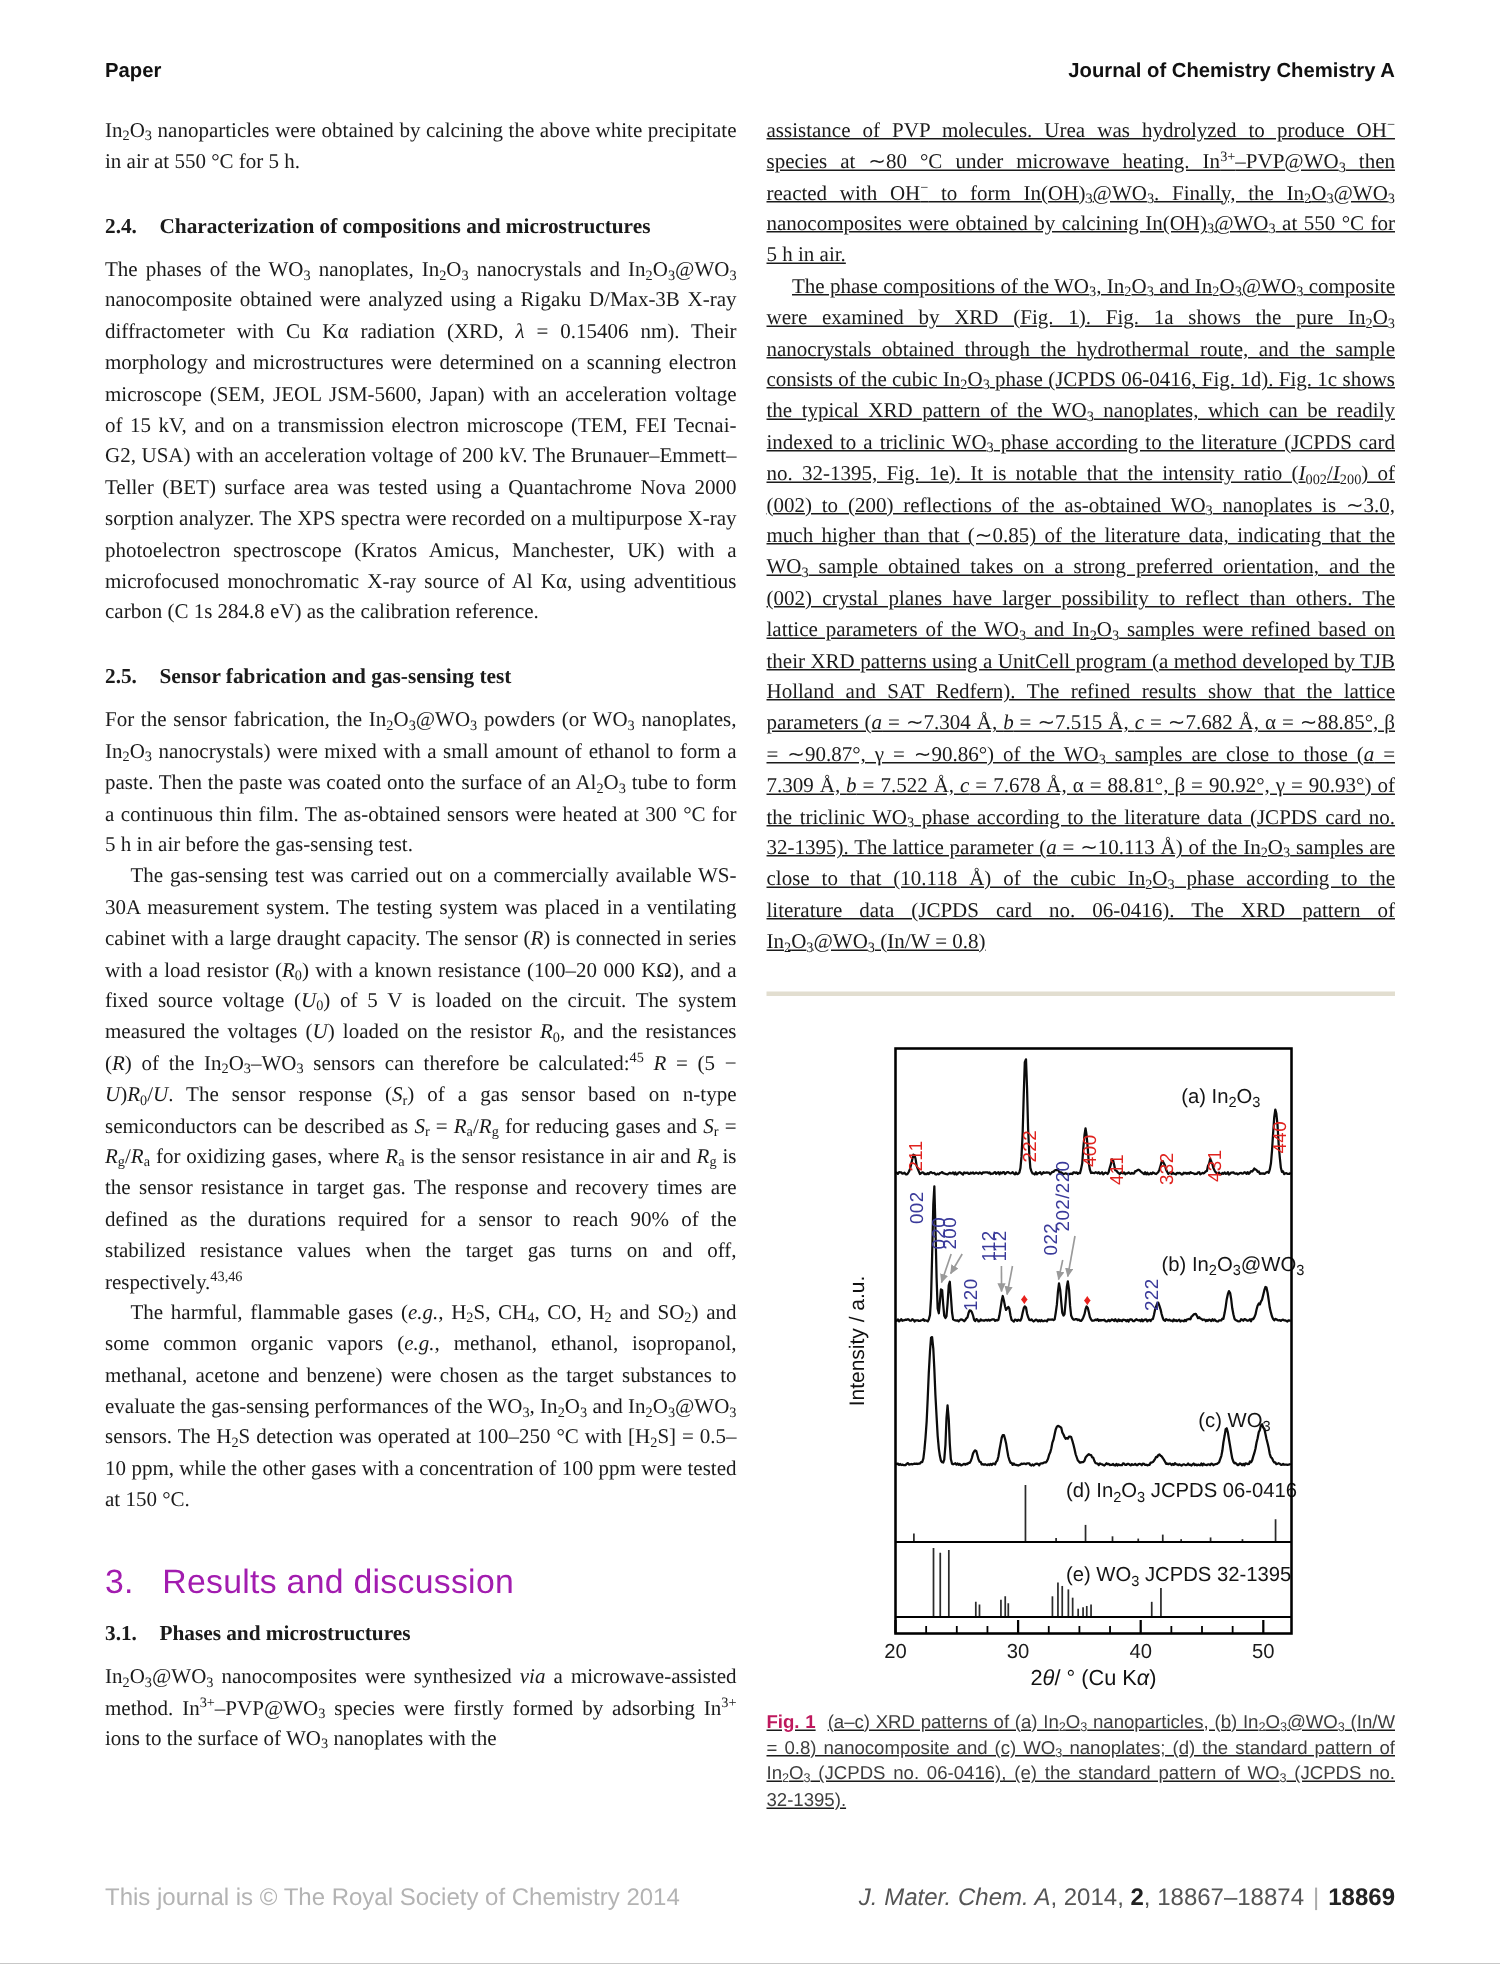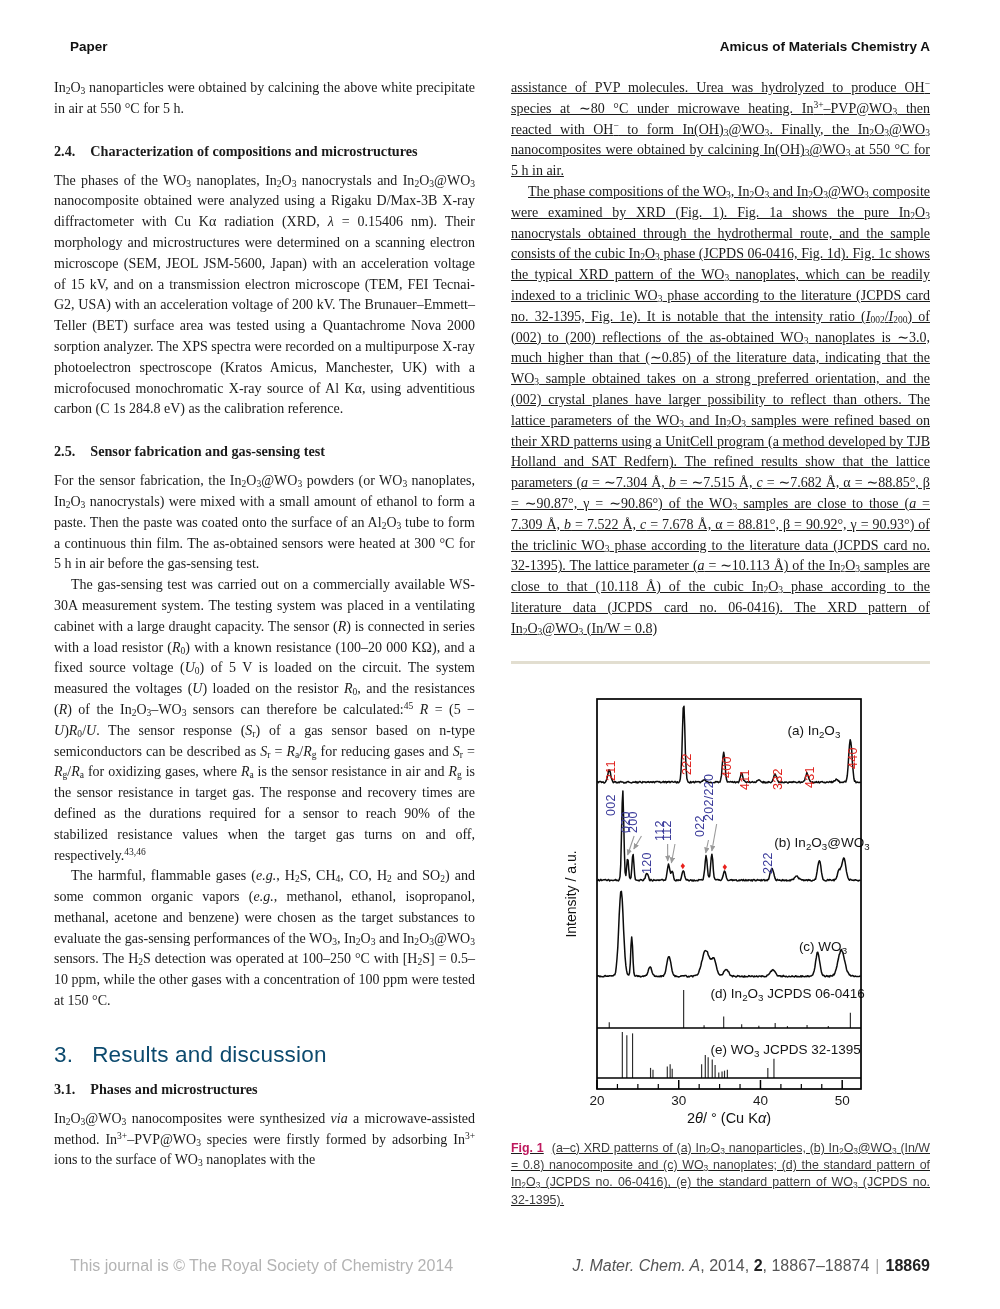--- a/index.html
+++ b/index.html
@@ -5,31 +5,31 @@
   html,body { margin:0; padding:0; background:#9b9b9b; }
   .page {
     position:relative; width:1000px; height:1309px; margin:0 auto;
     background:#ffffff; overflow:hidden;
     font-family:"Liberation Serif", serif; color:#1b1b1b;
   }
   .hdr { position:absolute; top:39px; left:70px; right:70px;
     font-family:"Liberation Sans", sans-serif; font-size:13.5px; font-weight:bold; color:#111;
     display:flex; justify-content:space-between; }
   .col { position:absolute; top:78px; }
-  .col-left  { left:54px;  width:421px; }
+  .col-left  { left:70px;  width:421px; }
   .col-right { left:511px; width:419px;text-decoration:underline; }
   p.body { font-size:14px; line-height:20.8px; text-align:justify; margin:0; }
   p.indent { text-indent:17px; }
   sub,sup { font-size:68%; line-height:0; }
   sub { vertical-align:-0.25em; }
   sup { vertical-align:0.5em; }
   h4.sub { font-size:14.2px; font-weight:bold; margin:23px 0 11px 0; }
   h4.sub .num { margin-right:15px; }
   .h1big { font-family:"Liberation Sans", sans-serif; font-weight:400; font-size:22.5px;
-    color:#0c4a6e; margin:30px 0 13px 0; letter-spacing:0.2px; }
+    color:#a21caf; margin:30px 0 13px 0; letter-spacing:0.2px; }
   .h1big .num { margin-right:19px; }
   .figrule { height:3px; background:#e2ded0; margin:21px 0 15px 0; }
   #xrd { display:block; margin-left:28px; }
   .caption { font-family:"Liberation Sans", sans-serif; font-size:12.4px; line-height:17.4px;
     color:#3e3e3e; text-align:justify; margin-top:14px; }
   .caption .tag { font-weight:bold; margin-right:8px; color:#be185d; }
   .ftr { position:absolute; top:1257px; left:70px; right:70px;
     font-family:"Liberation Sans", sans-serif; font-size:16px;
     display:flex; justify-content:space-between; }
   .ftr .left { color:#b3b3b3; }
@@ -38,21 +38,21 @@
   .ftr .b { font-weight:bold; color:#222; }
   .ftr .sep { color:#aaa; padding:0 6px; }
 </style>
 </head>
 <body>
 
 <div class="page">
 
   <div class="hdr">
     <span>Paper</span>
-    <span>Amicus of Materials Chemistry A</span>
+    <span>Journal of Chemistry Chemistry A</span>
   </div>
 
   <div class="col col-left">
     <p class="body">In<sub>2</sub>O<sub>3</sub> nanoparticles were obtained by calcining the above white precipitate in air at 550 °C for 5 h.</p>
     <h4 class="sub"><span class="num">2.4.</span><span>Characterization of compositions and microstructures</span></h4>
     <p class="body">The phases of the WO<sub>3</sub> nanoplates, In<sub>2</sub>O<sub>3</sub> nanocrystals and In<sub>2</sub>O<sub>3</sub>@WO<sub>3</sub> nanocomposite obtained were analyzed using a Rigaku D/Max-3B X-ray diffractometer with Cu Kα radiation (XRD, <i>λ</i> = 0.15406 nm). Their morphology and microstructures were determined on a scanning electron microscope (SEM, JEOL JSM-5600, Japan) with an acceleration voltage of 15 kV, and on a transmission electron microscope (TEM, FEI Tecnai-G2, USA) with an acceleration voltage of 200 kV. The Brunauer–Emmett–Teller (BET) surface area was tested using a Quantachrome Nova 2000 sorption analyzer. The XPS spectra were recorded on a multipurpose X-ray photoelectron spectroscope (Kratos Amicus, Manchester, UK) with a microfocused monochromatic X-ray source of Al Kα, using adventitious carbon (C 1s 284.8 eV) as the calibration reference.</p>
     <h4 class="sub"><span class="num">2.5.</span><span>Sensor fabrication and gas-sensing test</span></h4>
     <p class="body">For the sensor fabrication, the In<sub>2</sub>O<sub>3</sub>@WO<sub>3</sub> powders (or WO<sub>3</sub> nanoplates, In<sub>2</sub>O<sub>3</sub> nanocrystals) were mixed with a small amount of ethanol to form a paste. Then the paste was coated onto the surface of an Al<sub>2</sub>O<sub>3</sub> tube to form a continuous thin film. The as-obtained sensors were heated at 300 °C for 5 h in air before the gas-sensing test.</p>
     <p class="body indent">The gas-sensing test was carried out on a commercially available WS-30A measurement system. The testing system was placed in a ventilating cabinet with a large draught capacity. The sensor (<i>R</i>) is connected in series with a load resistor (<i>R</i><sub>0</sub>) with a known resistance (100–20 000 KΩ), and a fixed source voltage (<i>U</i><sub>0</sub>) of 5 V is loaded on the circuit. The system measured the voltages (<i>U</i>) loaded on the resistor <i>R</i><sub>0</sub>, and the resistances (<i>R</i>) of the In<sub>2</sub>O<sub>3</sub>–WO<sub>3</sub> sensors can therefore be calculated:<sup>45</sup> <i>R</i> = (5 − <i>U</i>)<i>R</i><sub>0</sub>/<i>U</i>. The sensor response (<i>S</i><sub>r</sub>) of a gas sensor based on n-type semiconductors can be described as <i>S</i><sub>r</sub> = <i>R</i><sub>a</sub>/<i>R</i><sub>g</sub> for reducing gases and <i>S</i><sub>r</sub> = <i>R</i><sub>g</sub>/<i>R</i><sub>a</sub> for oxidizing gases, where <i>R</i><sub>a</sub> is the sensor resistance in air and <i>R</i><sub>g</sub> is the sensor resistance in target gas. The response and recovery times are defined as the durations required for a sensor to reach 90% of the stabilized resistance values when the target gas turns on and off, respectively.<sup>43,46</sup></p>
     <p class="body indent">The harmful, flammable gases (<i>e.g.</i>, H<sub>2</sub>S, CH<sub>4</sub>, CO, H<sub>2</sub> and SO<sub>2</sub>) and some common organic vapors (<i>e.g.</i>, methanol, ethanol, isopropanol, methanal, acetone and benzene) were chosen as the target substances to evaluate the gas-sensing performances of the WO<sub>3</sub>, In<sub>2</sub>O<sub>3</sub> and In<sub>2</sub>O<sub>3</sub>@WO<sub>3</sub> sensors. The H<sub>2</sub>S detection was operated at 100–250 °C with [H<sub>2</sub>S] = 0.5–10 ppm, while the other gases with a concentration of 100 ppm were tested at 150 °C.</p>

